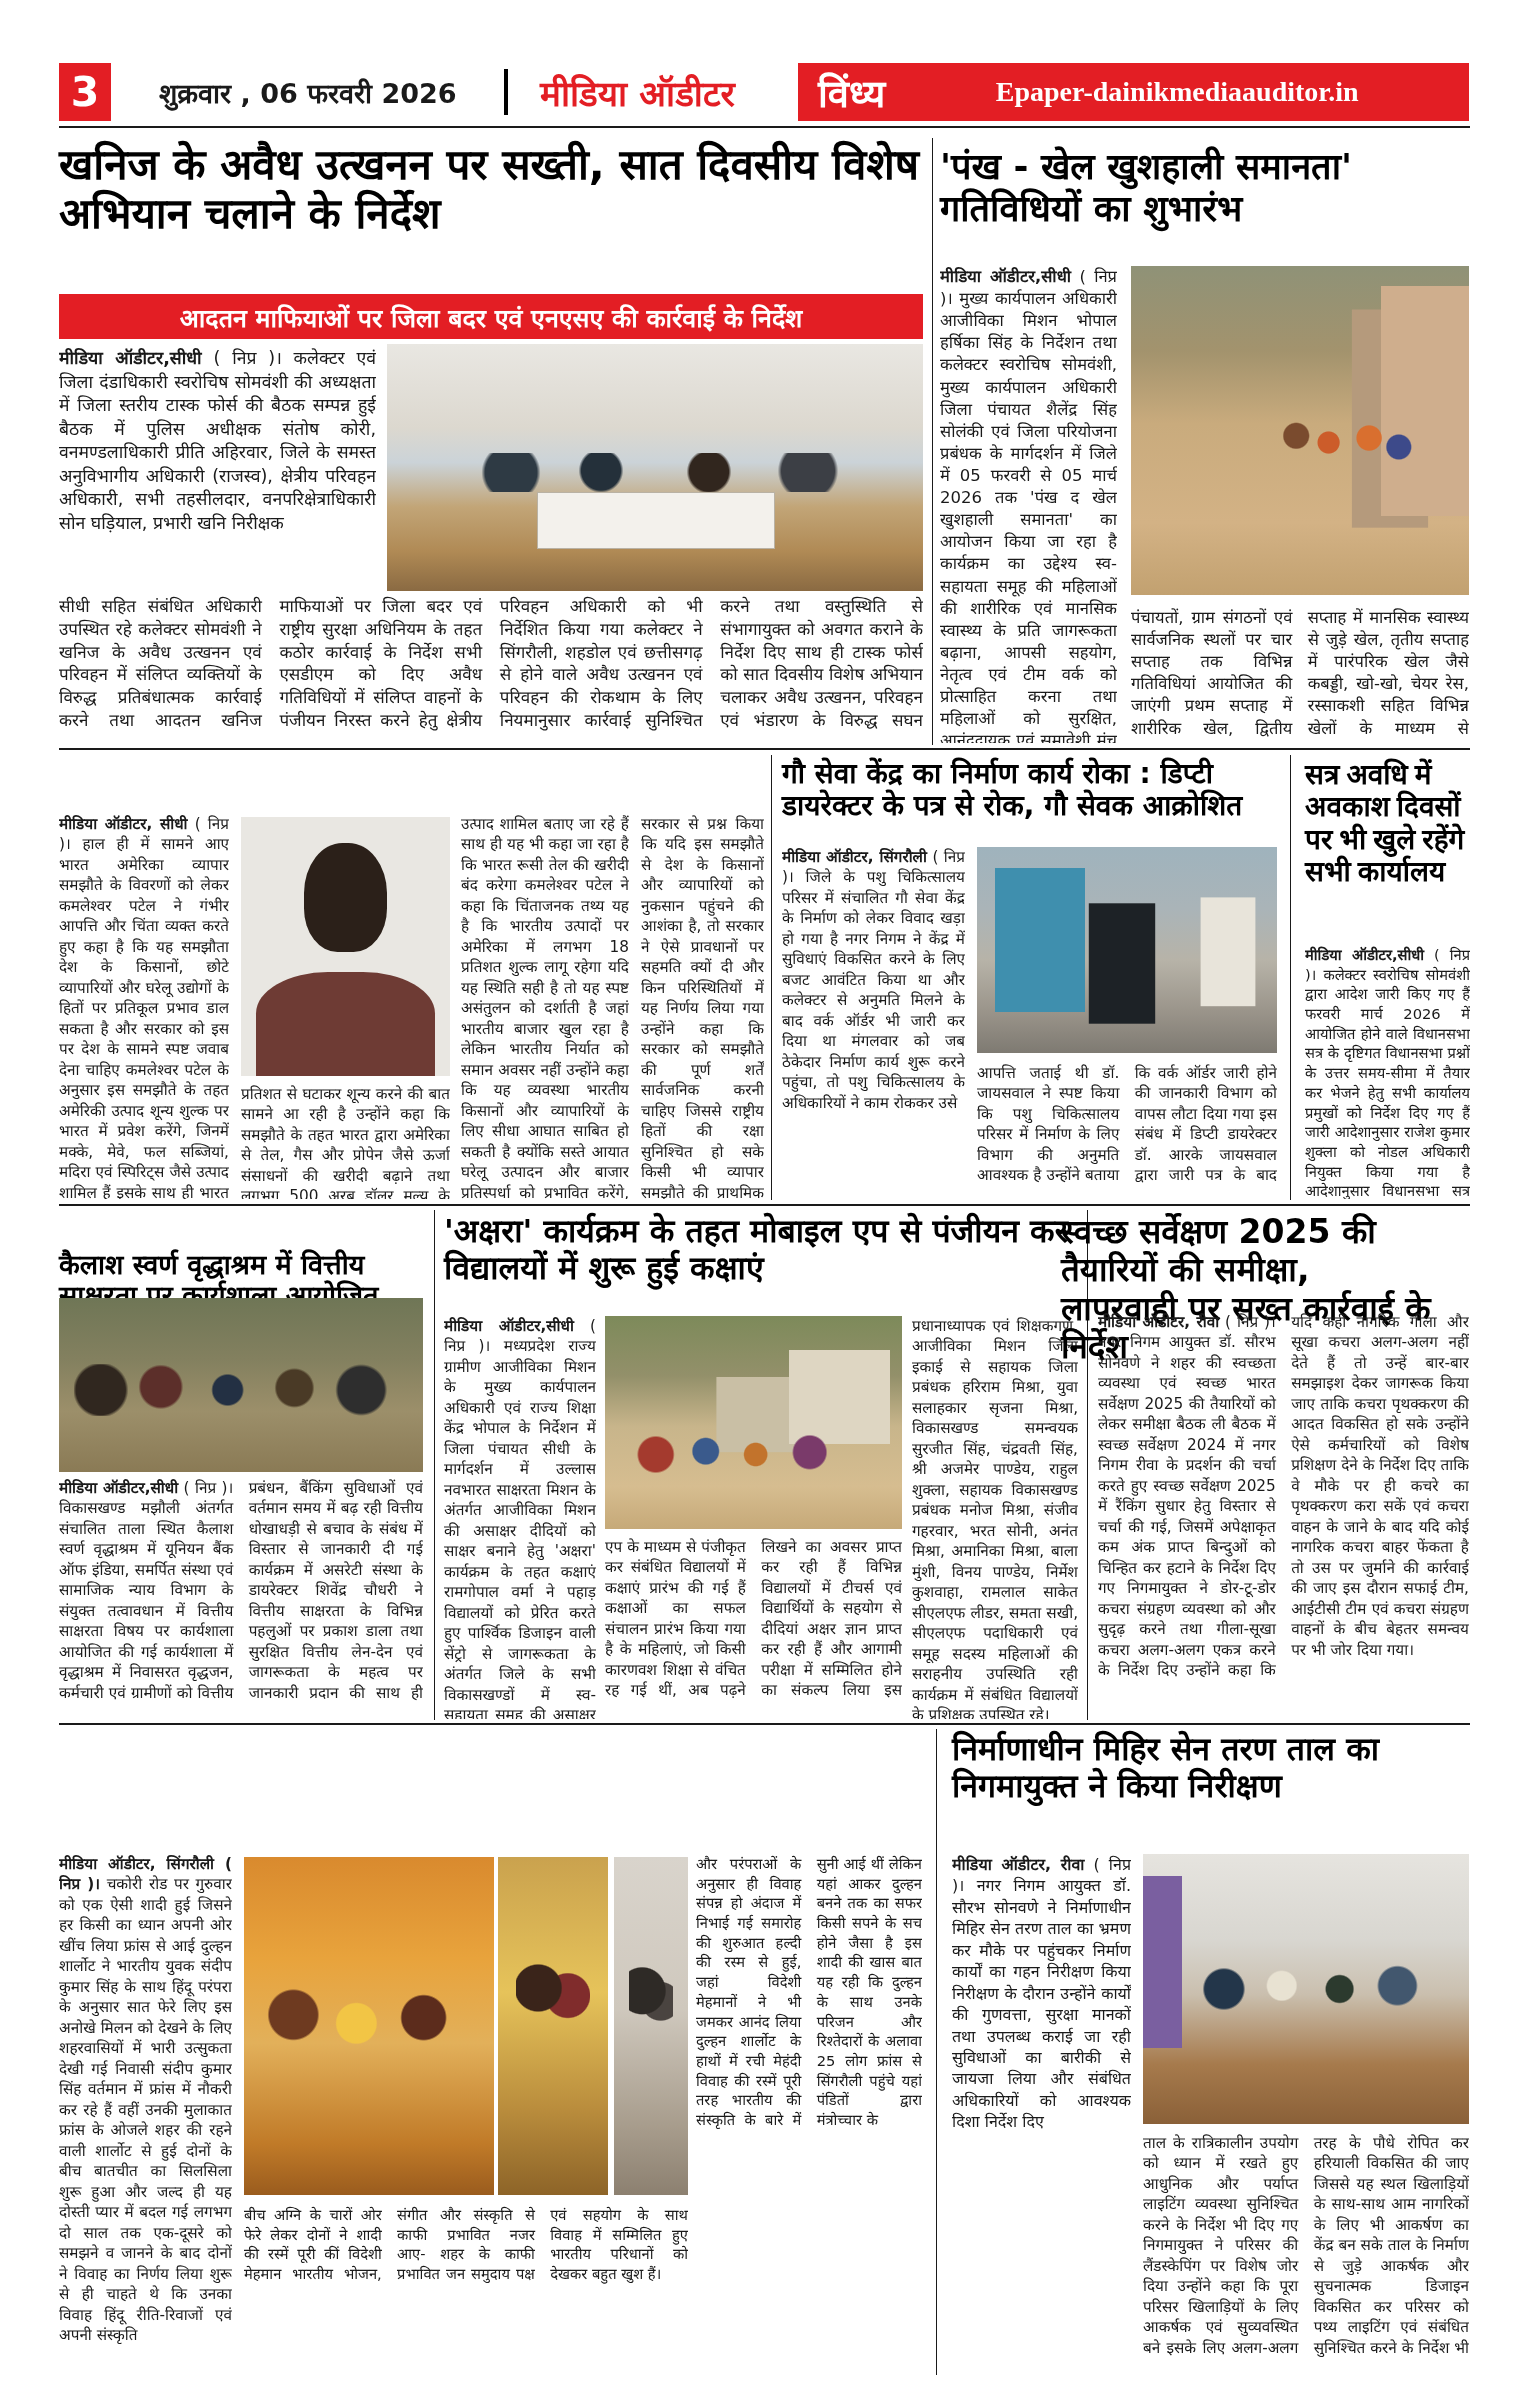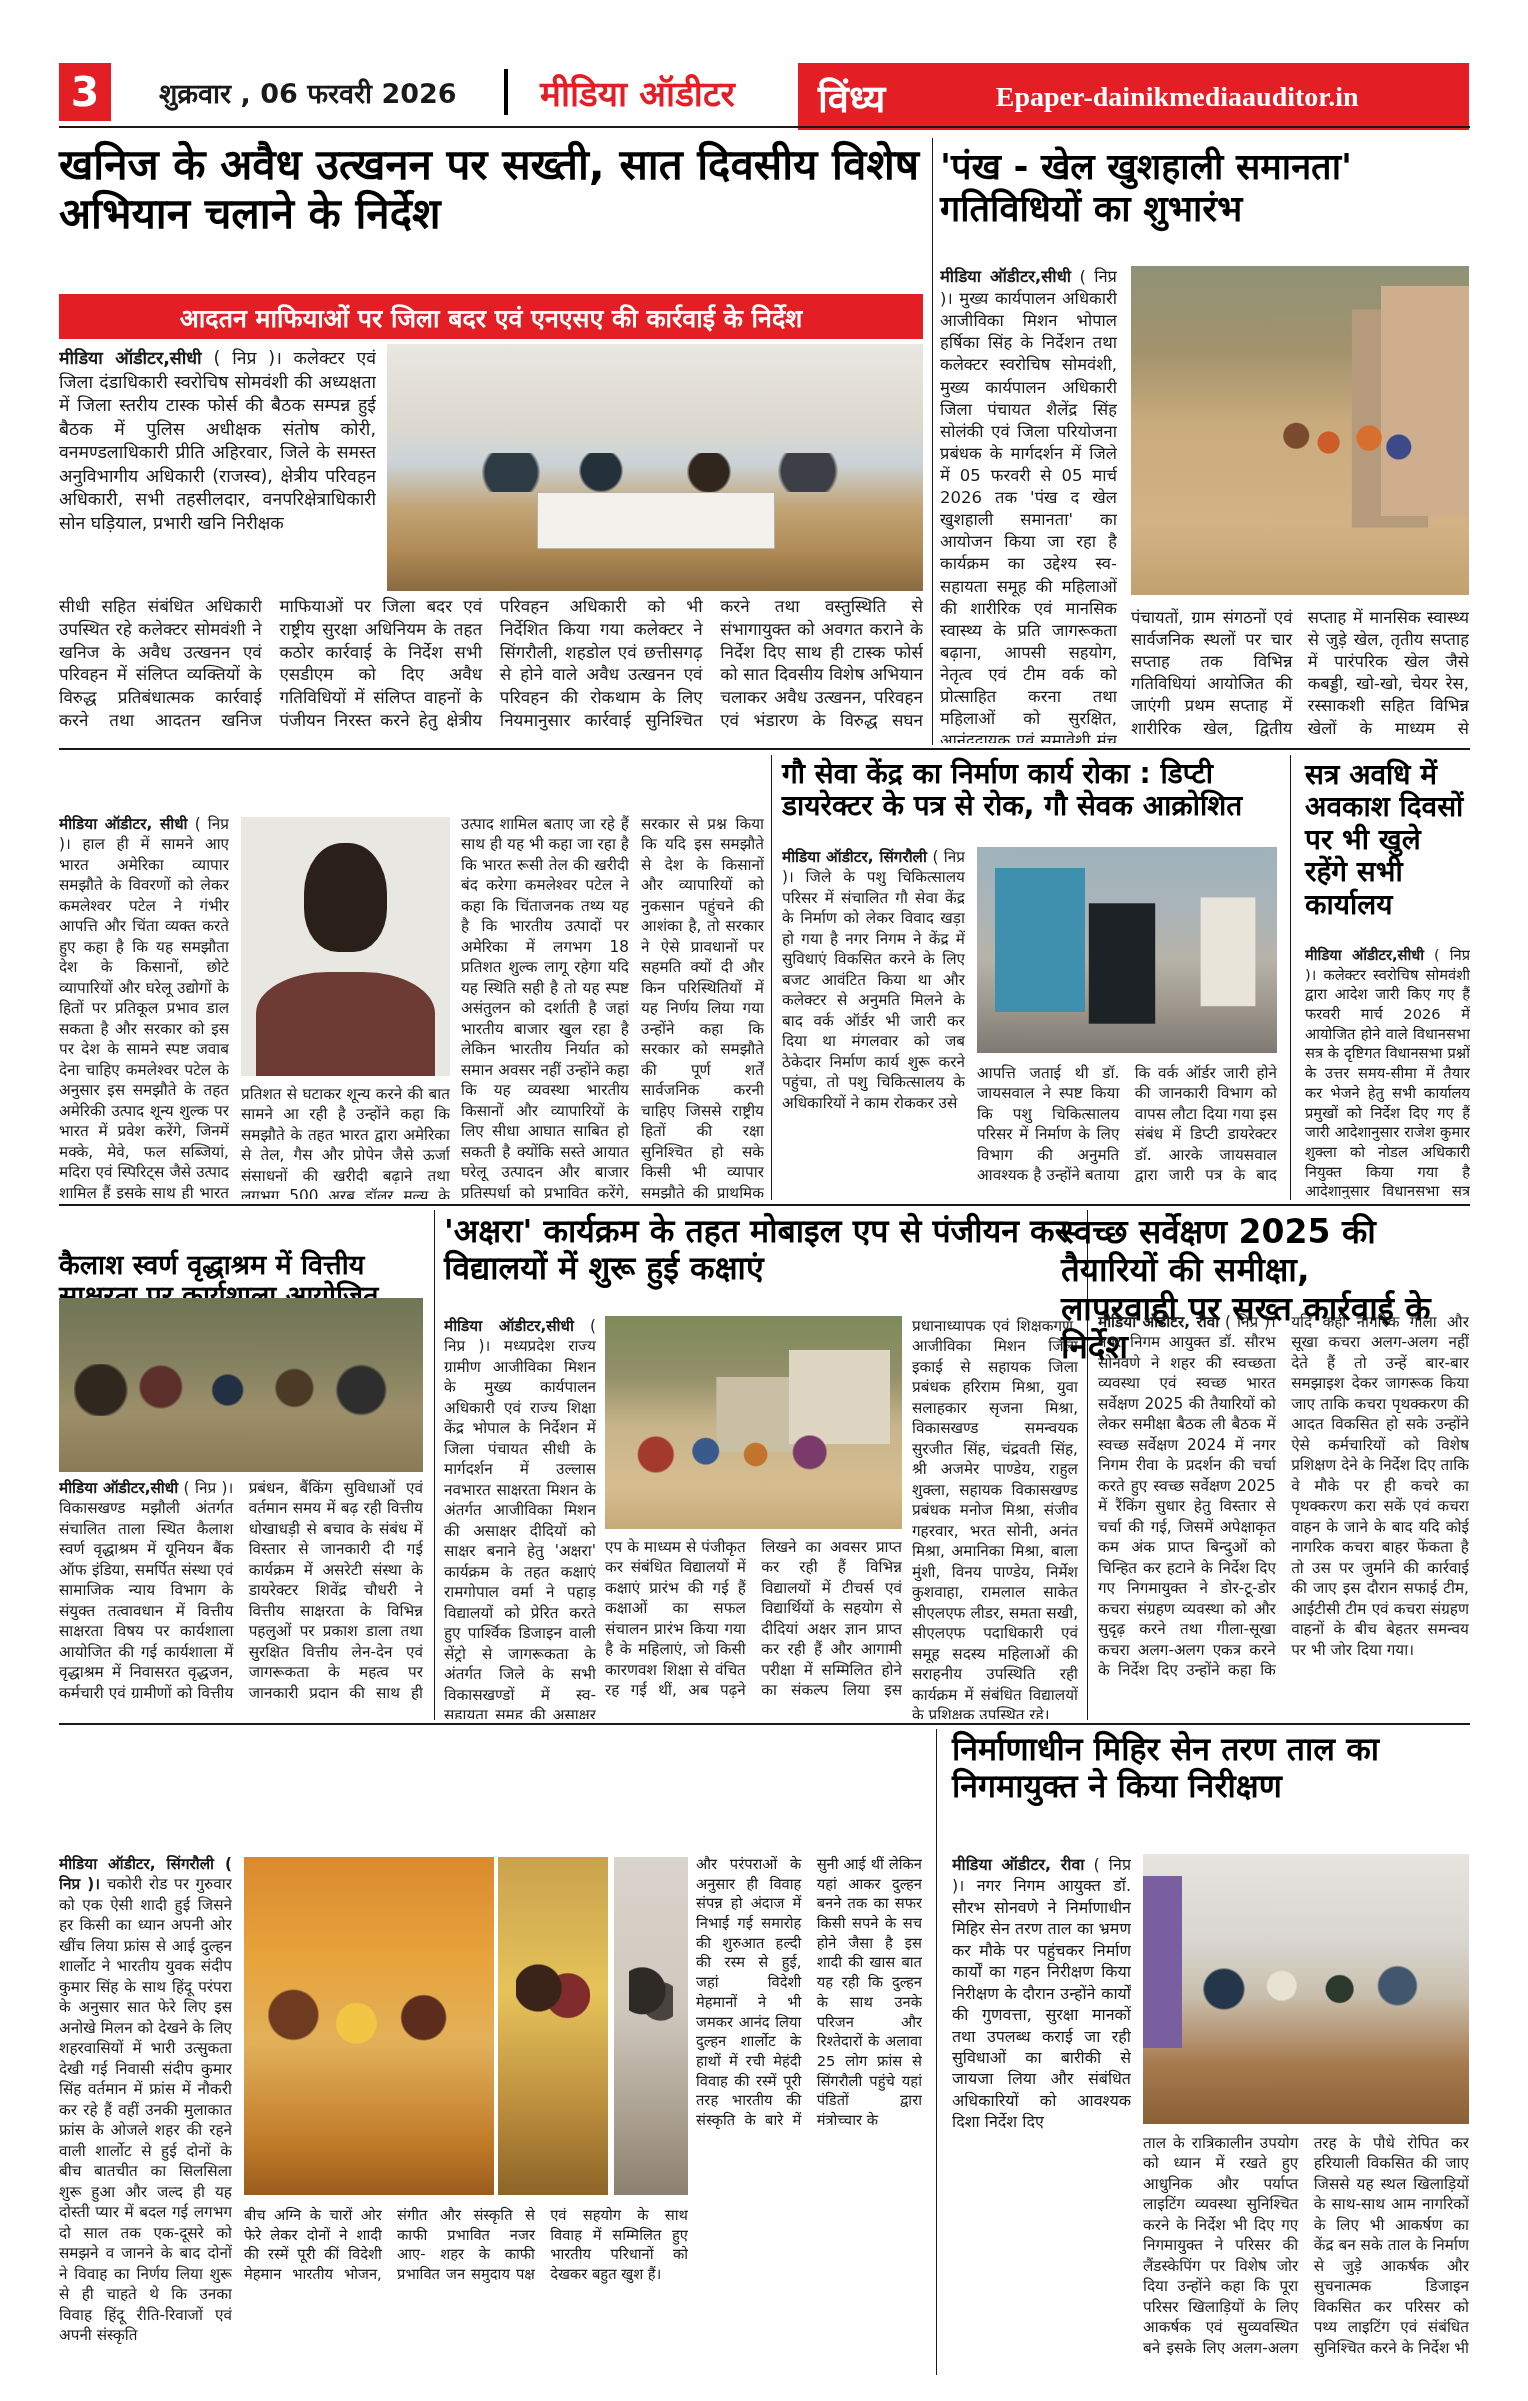--- a/index.html
+++ b/index.html
@@ -84,21 +84,21 @@
 </style>
 </head>
 <body>
 
 <div class="page">
 
   <div class="abs pageno" style="left:59px;top:63px;width:52px;height:58px;">3</div>
   <div class="abs date" style="left:159px;top:63px;height:58px;">शुक्रवार , 06 फरवरी 2026</div>
   <div class="abs" style="left:504px;top:69px;width:3.5px;height:46px;background:#000;"></div>
   <div class="abs mast" style="left:540px;top:63px;height:58px;">मीडिया ऑडीटर</div>
-  <div class="abs redbar" style="left:798px;top:63px;width:671px;height:67px;">
+  <div class="abs redbar" style="left:798px;top:63px;width:671px;height:58px;">
     <span class="edition">विंध्य</span>
     <span class="site">Epaper-dainikmediaauditor.in</span>
   </div>
   <div class="hrule" style="left:59px;top:126px;width:1411px;"></div>
 
   <div class="abs hl" style="left:59px;top:141px;width:864px;height:148px;font-size:42px;">खनिज के अवैध उत्खनन पर सख्ती, सात दिवसीय विशेष अभियान चलाने के निर्देश</div>
   <div class="abs redstrip" style="left:59px;top:294px;width:864px;height:45px;">आदतन माफियाओं पर जिला बदर एवं एनएसए की कार्रवाई के निर्देश</div>
   <div class="abs bt" style="left:59px;top:347px;width:317px;height:246px;font-size:17.6px;">
     <b>मीडिया ऑडीटर,सीधी</b>
     <span>( निप्र )। कलेक्टर एवं जिला दंडाधिकारी स्वरोचिष सोमवंशी की अध्यक्षता में जिला स्तरीय टास्क फोर्स की बैठक सम्पन्न हुई बैठक में पुलिस अधीक्षक संतोष कोरी, वनमण्डलाधिकारी प्रीति अहिरवार, जिले के समस्त अनुविभागीय अधिकारी (राजस्व), क्षेत्रीय परिवहन अधिकारी, सभी तहसीलदार, वनपरिक्षेत्राधिकारी सोन घड़ियाल, प्रभारी खनि निरीक्षक</span>
@@ -136,21 +136,21 @@
     <span>( निप्र )। जिले के पशु चिकित्सालय परिसर में संचालित गौ सेवा केंद्र के निर्माण को लेकर विवाद खड़ा हो गया है नगर निगम ने केंद्र में सुविधाएं विकसित करने के लिए बजट आवंटित किया था और कलेक्टर से अनुमति मिलने के बाद वर्क ऑर्डर भी जारी कर दिया था मंगलवार को जब ठेकेदार निर्माण कार्य शुरू करने पहुंचा, तो पशु चिकित्सालय के अधिकारियों ने काम रोककर उसे</span>
   </div>
   <div class="abs hl" style="left:782px;top:758px;width:497px;height:82px;font-size:28px;">गौ सेवा केंद्र का निर्माण कार्य रोका : डिप्टी डायरेक्टर के पत्र से रोक, गौ सेवक आक्रोशित</div>
   <div class="photo ph-construct" style="left:977px;top:847px;width:300px;height:206px;"></div>
   <div class="abs bt cols2" style="left:977px;top:1063px;width:300px;height:136px;font-size:15.3px;">
     <span>आपत्ति जताई थी डॉ. जायसवाल ने स्पष्ट किया कि पशु चिकित्सालय परिसर में निर्माण के लिए विभाग की अनुमति आवश्यक है उन्होंने बताया कि वर्क ऑर्डर जारी होने की जानकारी विभाग को वापस लौटा दिया गया इस संबंध में डिप्टी डायरेक्टर डॉ. आरके जायसवाल द्वारा जारी पत्र के बाद स्थायी निर्माण रोका गया है यह स्थिति को लेकर गौ सेवकों में भारी आक्रोश है भवन की जर्जर हालत को देखते हुए निर्माण की मांग की जा रही है</span> 
   </div>
 
   <div class="vrule" style="left:1290px;top:755px;height:445px;"></div>
 
-  <div class="abs hl" style="left:1305px;top:759px;width:165px;height:170px;font-size:28px;text-align:left;">सत्र अवधि में अवकाश दिवसों पर भी खुले रहेंगे सभी कार्यालय</div>
+  <div class="abs hl" style="left:1305px;top:759px;width:165px;height:170px;font-size:28px;text-align:left;font-family:Liberation Serif, serif;">सत्र अवधि में अवकाश दिवसों पर भी खुले रहेंगे सभी कार्यालय</div>
   <div class="abs bt" style="left:1305px;top:945px;width:165px;height:254px;font-size:14.7px;">
     <b>मीडिया ऑडीटर,सीधी</b>
     <span>( निप्र )। कलेक्टर स्वरोचिष सोमवंशी द्वारा आदेश जारी किए गए हैं फरवरी मार्च 2026 में आयोजित होने वाले विधानसभा सत्र के दृष्टिगत विधानसभा प्रश्नों के उत्तर समय-सीमा में तैयार कर भेजने हेतु सभी कार्यालय प्रमुखों को निर्देश दिए गए हैं जारी आदेशानुसार राजेश कुमार शुक्ला को नोडल अधिकारी नियुक्त किया गया है आदेशानुसार विधानसभा सत्र अवधि में अधिकारियों एवं कर्मचारियों को मुख्यालय न छोड़ने की हिदायत एवं सत्र अवधि में प्रश्नों के उत्तर समय-सीमा में निष्पादन के लिए अवकाश दिवसों में भी समस्त कार्यालय खुले रहेंगे।</span>
   </div>
 
   <div class="hrule" style="left:59px;top:1204px;width:1411px;"></div>
 
   <div class="abs hl" style="left:59px;top:1213px;width:364px;height:79px;font-size:27px;margin-top:36px;">कैलाश स्वर्ण वृद्धाश्रम में वित्तीय साक्षरता पर कार्यशाला आयोजित</div>
   <div class="photo ph-group" style="left:59px;top:1298px;width:364px;height:174px;"></div>
   <div class="abs bt cols2" style="left:59px;top:1478px;width:364px;height:241px;font-size:15.3px;">

